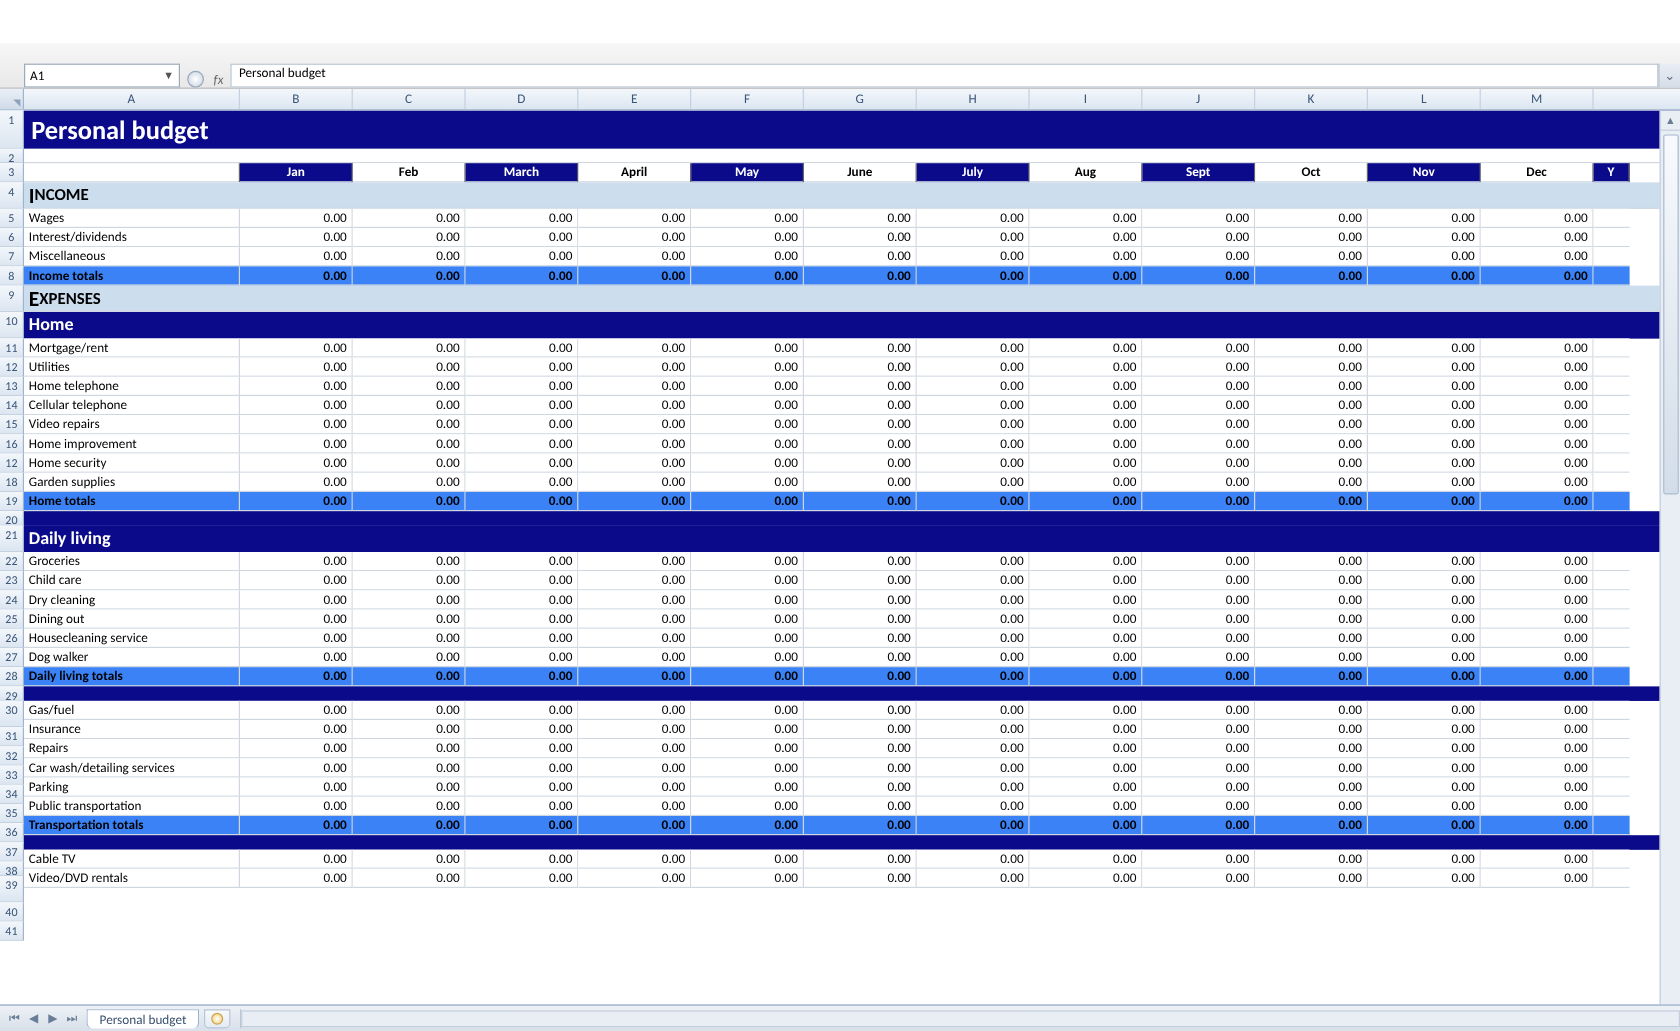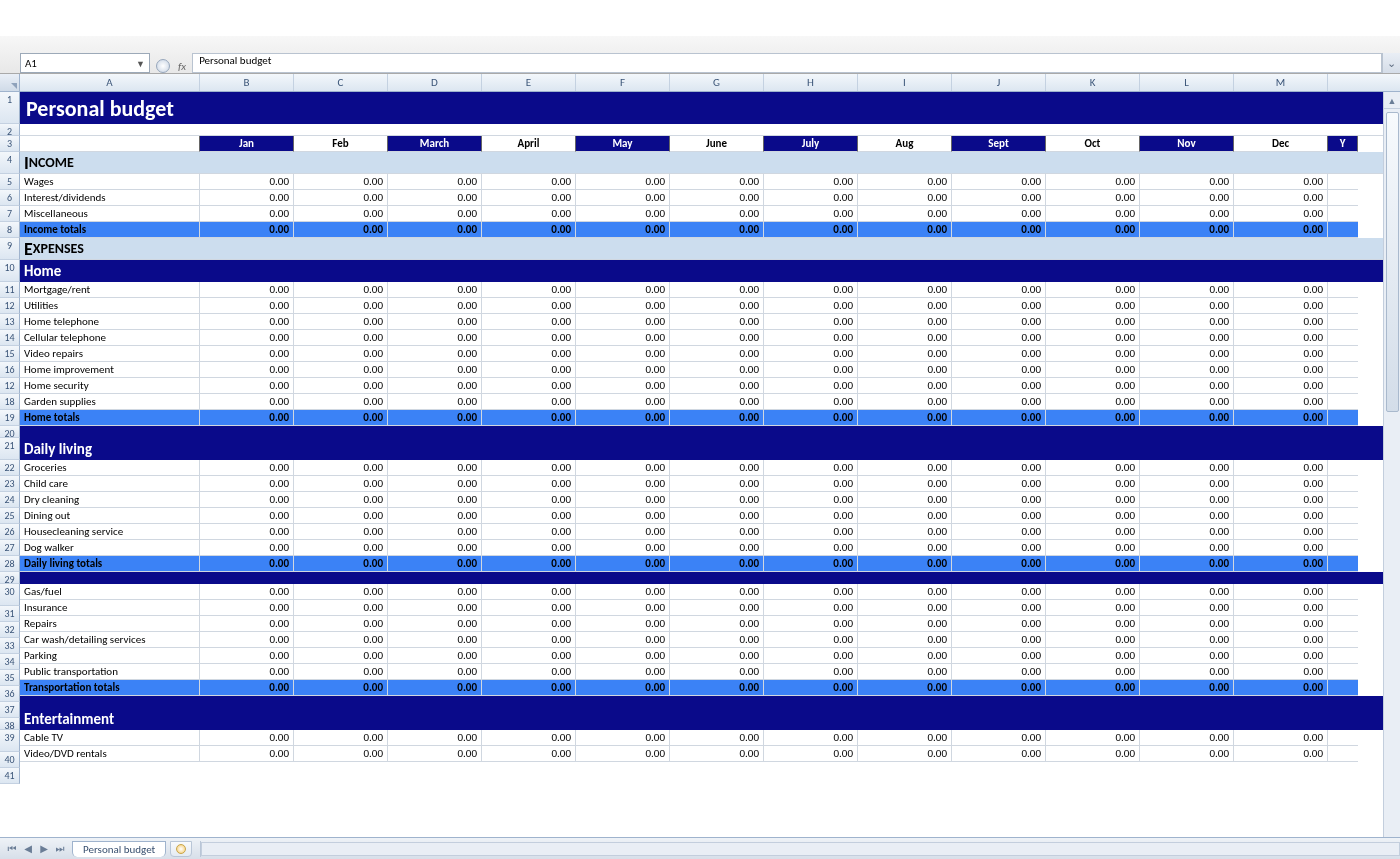--- a/index.html
+++ b/index.html
@@ -621,23 +621,20 @@
           <div class="cell num" style="font-weight: bold;">0.00</div>
           <div class="cell num" style="font-weight: bold;">0.00</div>
           <div class="cell num" style="font-weight: bold;">0.00</div>
           <div class="cell num" style="font-weight: bold;">0.00</div>
           <div class="cell num" style="font-weight: bold;">0.00</div>
           <div class="cell num" style="width: 30px; border-right: none;"></div>
         </div>
         <div class="row blank12 blank-row">
           <div class="cell" style="width: 100%; background: rgb(10, 10, 138); border-color: rgb(10, 10, 138);"></div>
         </div>
-        <div class="row sec group-header">
-          <div class="cell" style="width: 100%; background: rgb(10, 10, 138); color: rgb(255, 255, 255); font-weight: bold; font-size: 15px; border-color: rgb(10, 10, 138);">Entertainment</div>
-        </div>
         <div class="row data-row">
           <div class="cell label">Cable TV</div>
           <div class="cell num">0.00</div>
           <div class="cell num">0.00</div>
           <div class="cell num">0.00</div>
           <div class="cell num">0.00</div>
           <div class="cell num">0.00</div>
           <div class="cell num">0.00</div>
           <div class="cell num">0.00</div>
           <div class="cell num">0.00</div>

